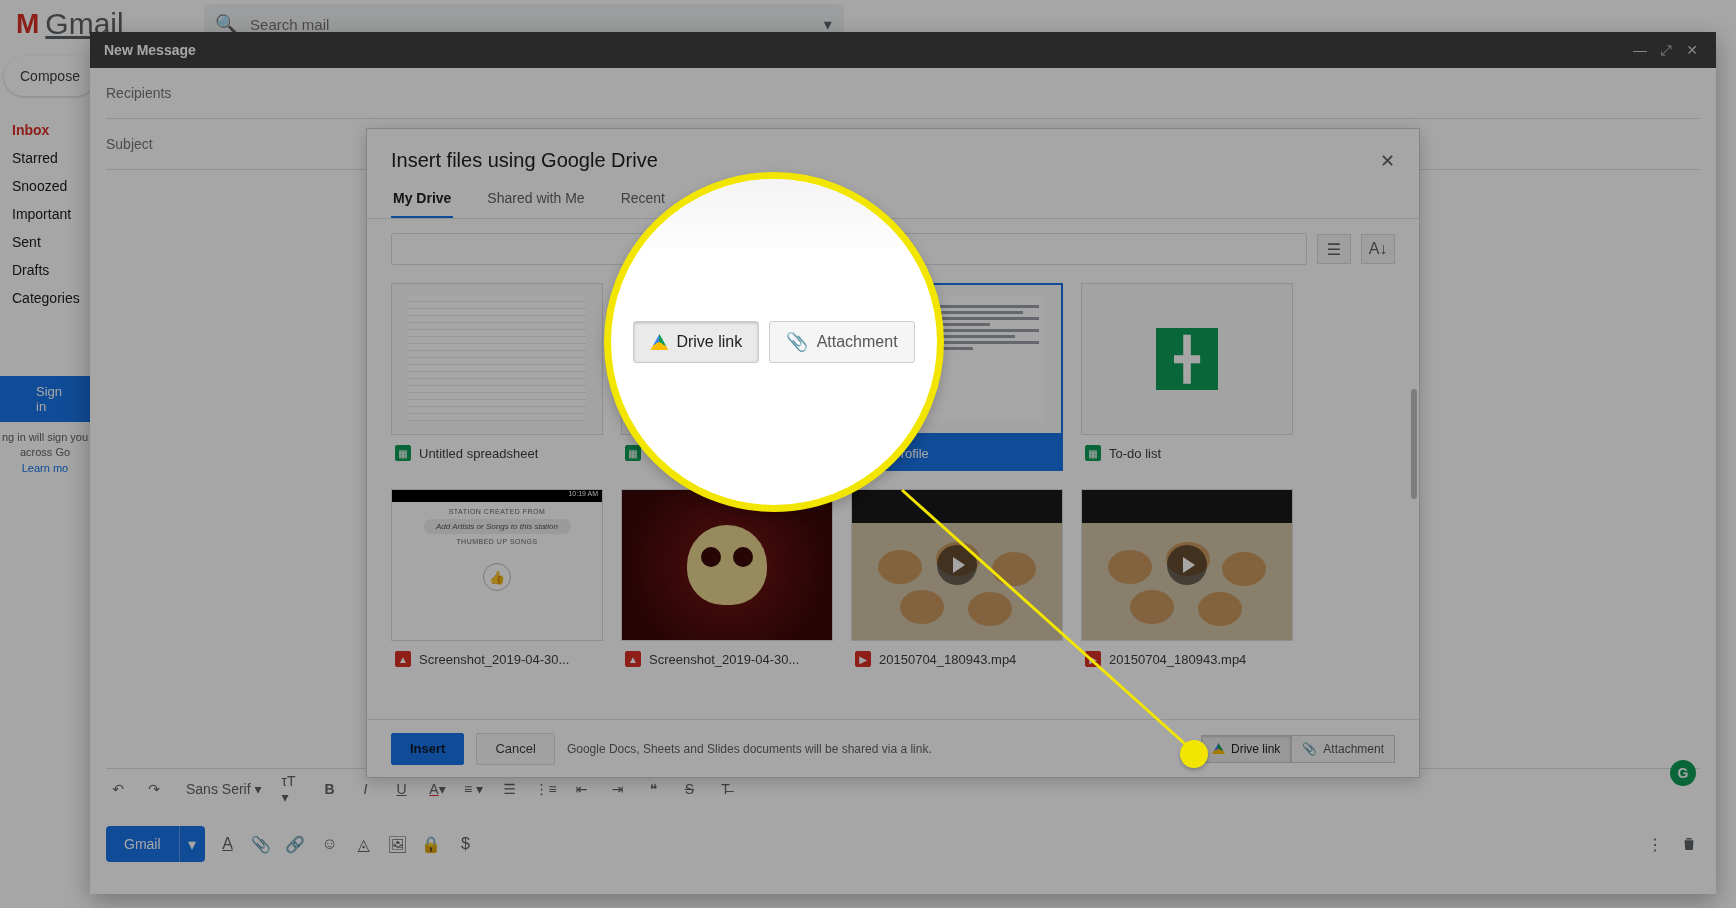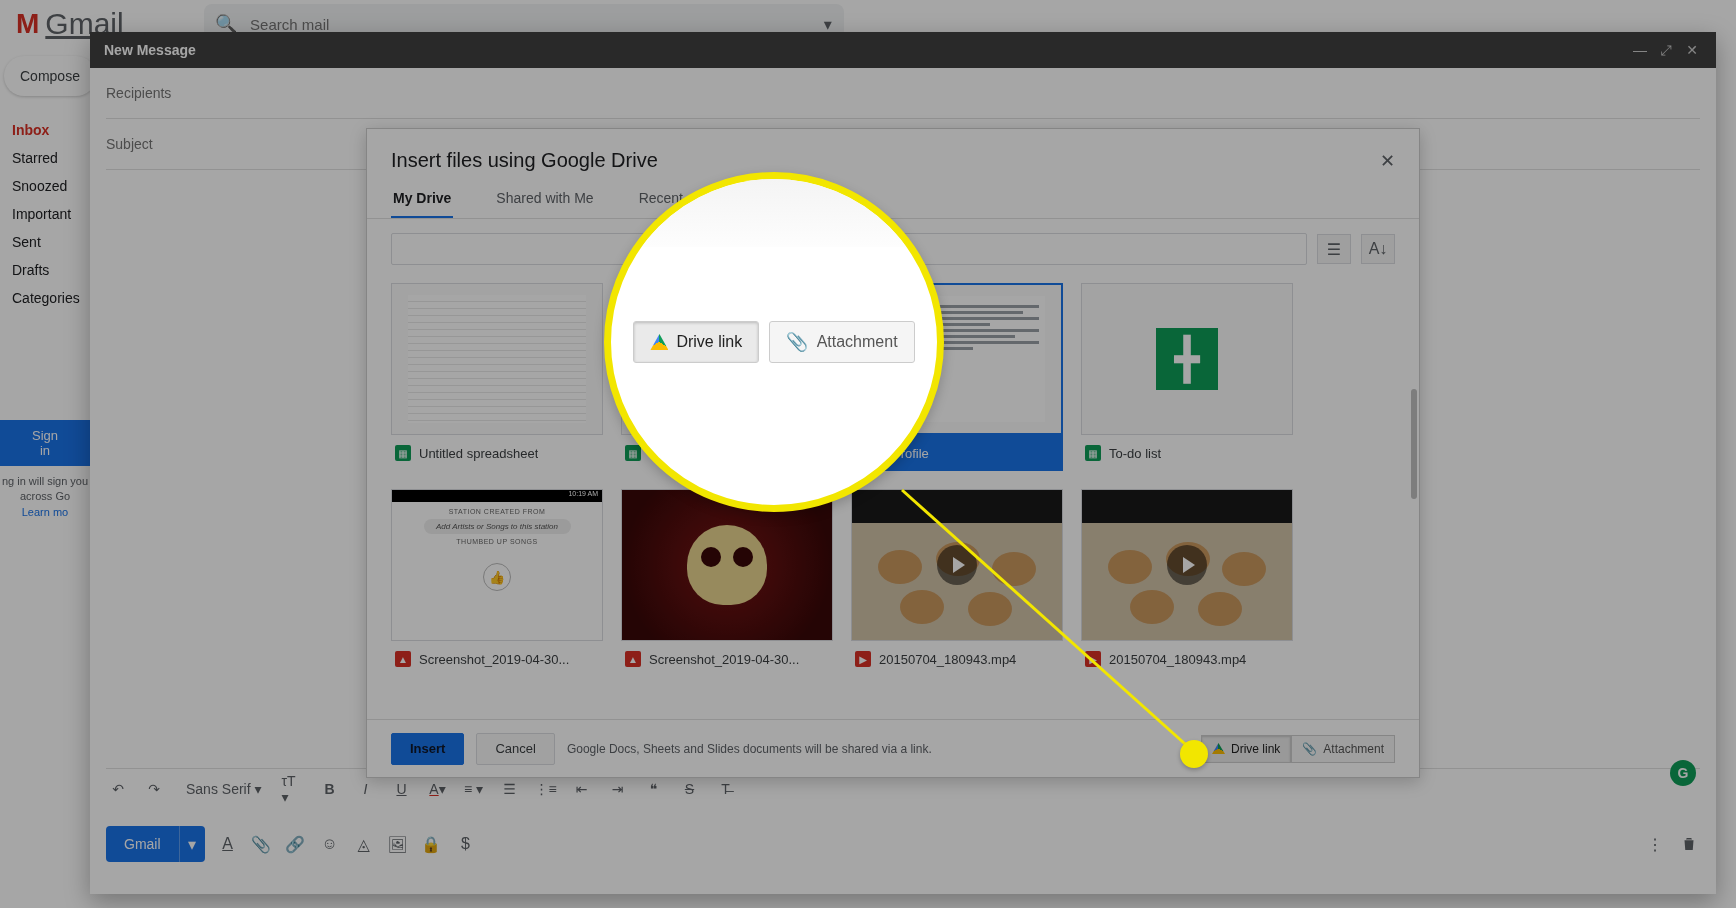--- a/index.html
+++ b/index.html
@@ -17,21 +17,21 @@
 .gmail-search .icon { color: #5f6368; font-size: 18px; }
 .gmail-search input { border: none; background: transparent; margin-left: 12px; font-size: 15px; color: #5f6368; outline: none; flex: 1; }
 .gmail-search .dropdown { color: #5f6368; }
 
 .gmail-body { display: flex; height: calc(908px - 48px); }
 .sidebar { width: 90px; padding-top: 8px; }
 .compose-btn { display: inline-flex; align-items: center; justify-content: center; height: 40px; padding: 0 16px; border-radius: 24px; box-shadow: 0 1px 3px rgba(0,0,0,0.2); font-size: 14px; color: #3c4043; margin-left: 4px; }
 .sidebar-list { margin-top: 20px; }
 .sidebar-item { padding: 6px 12px; font-size: 14px; color: #202124; cursor: pointer; }
 .sidebar-item.active { color: #d93025; font-weight: bold; }
-.signin-btn { margin-top: 108px; background: #1a73e8; color: #fff; font-size: 13px; padding: 8px 28px; text-align: center; }
+.signin-btn { margin-top: 64px; background: #1a73e8; color: #fff; font-size: 13px; padding: 8px 36px; }
 .signin-hint { font-size: 11px; color: #5f6368; text-align: center; margin-top: 8px; line-height: 1.4; }
 .signin-hint a { color: #1a73e8; }
 
 
 .compose-window { position: absolute; left: 90px; top: 32px; width: 1626px; height: 862px; background: #fff; box-shadow: 0 8px 24px rgba(0,0,0,0.3); display: flex; flex-direction: column; }
 .compose-titlebar { background: #404040; color: #fff; height: 36px; display: flex; align-items: center; padding: 0 14px; font-size: 14px; }
 .compose-titlebar .title { flex: 1; font-weight: bold; }
 .compose-titlebar .win-icon { width: 20px; height: 20px; display: flex; align-items: center; justify-content: center; color: #ccc; cursor: pointer; font-size: 14px; margin-left: 6px; }
 .compose-fields { padding: 0 16px; }
 .compose-field { border-bottom: 1px solid #e0e0e0; height: 51px; display: flex; align-items: center; }
@@ -52,21 +52,21 @@
 .send-bar .spacer { flex: 1; }
 
 
 .g-badge { position: absolute; right: 20px; bottom: 108px; width: 26px; height: 26px; border-radius: 50%; background: #0f9d58; color: #fff; display: flex; align-items: center; justify-content: center; font-weight: bold; font-size: 14px; }
 
 
 .drive-picker { position: absolute; left: 366px; top: 128px; width: 1054px; height: 650px; background: #fff; border: 1px solid #ccc; box-shadow: 0 4px 16px rgba(0,0,0,0.2); display: flex; flex-direction: column; z-index: 10; }
 .picker-header { display: flex; align-items: center; padding: 20px 24px 8px; }
 .picker-title { font-size: 20px; color: #202124; flex: 1; }
 .picker-close { font-size: 18px; color: #5f6368; cursor: pointer; }
-.picker-tabs { display: flex; gap: 41px; padding: 0 24px; border-bottom: 1px solid #e0e0e0; }
+.picker-tabs { display: flex; gap: 32px; padding: 0 24px; border-bottom: 1px solid #e0e0e0; }
 .picker-tab { padding: 10px 2px; font-size: 14px; color: #5f6368; cursor: pointer; border-bottom: 2px solid transparent; }
 .picker-tab.active { color: #202124; font-weight: bold; border-bottom-color: #1a73e8; }
 .picker-search-row { padding: 14px 24px; display: flex; align-items: center; gap: 10px; }
 .picker-search { flex: 1; height: 32px; border: 1px solid #dadce0; border-radius: 2px; }
 .picker-view-btn { width: 34px; height: 30px; border: 1px solid #dadce0; display: flex; align-items: center; justify-content: center; color: #5f6368; cursor: pointer; background: #f5f5f5; }
 
 .picker-grid { flex: 1; overflow: auto; padding: 4px 24px 12px; display: grid; grid-template-columns: repeat(4, 212px); gap: 18px; align-content: start; }
 .file-card { width: 212px; cursor: pointer; }
 .file-thumb { width: 212px; height: 152px; border: 1px solid #dadce0; background: #fafafa; display: flex; align-items: center; justify-content: center; overflow: hidden; position: relative; }
 .file-meta { display: flex; align-items: center; gap: 8px; padding: 10px 4px; }

